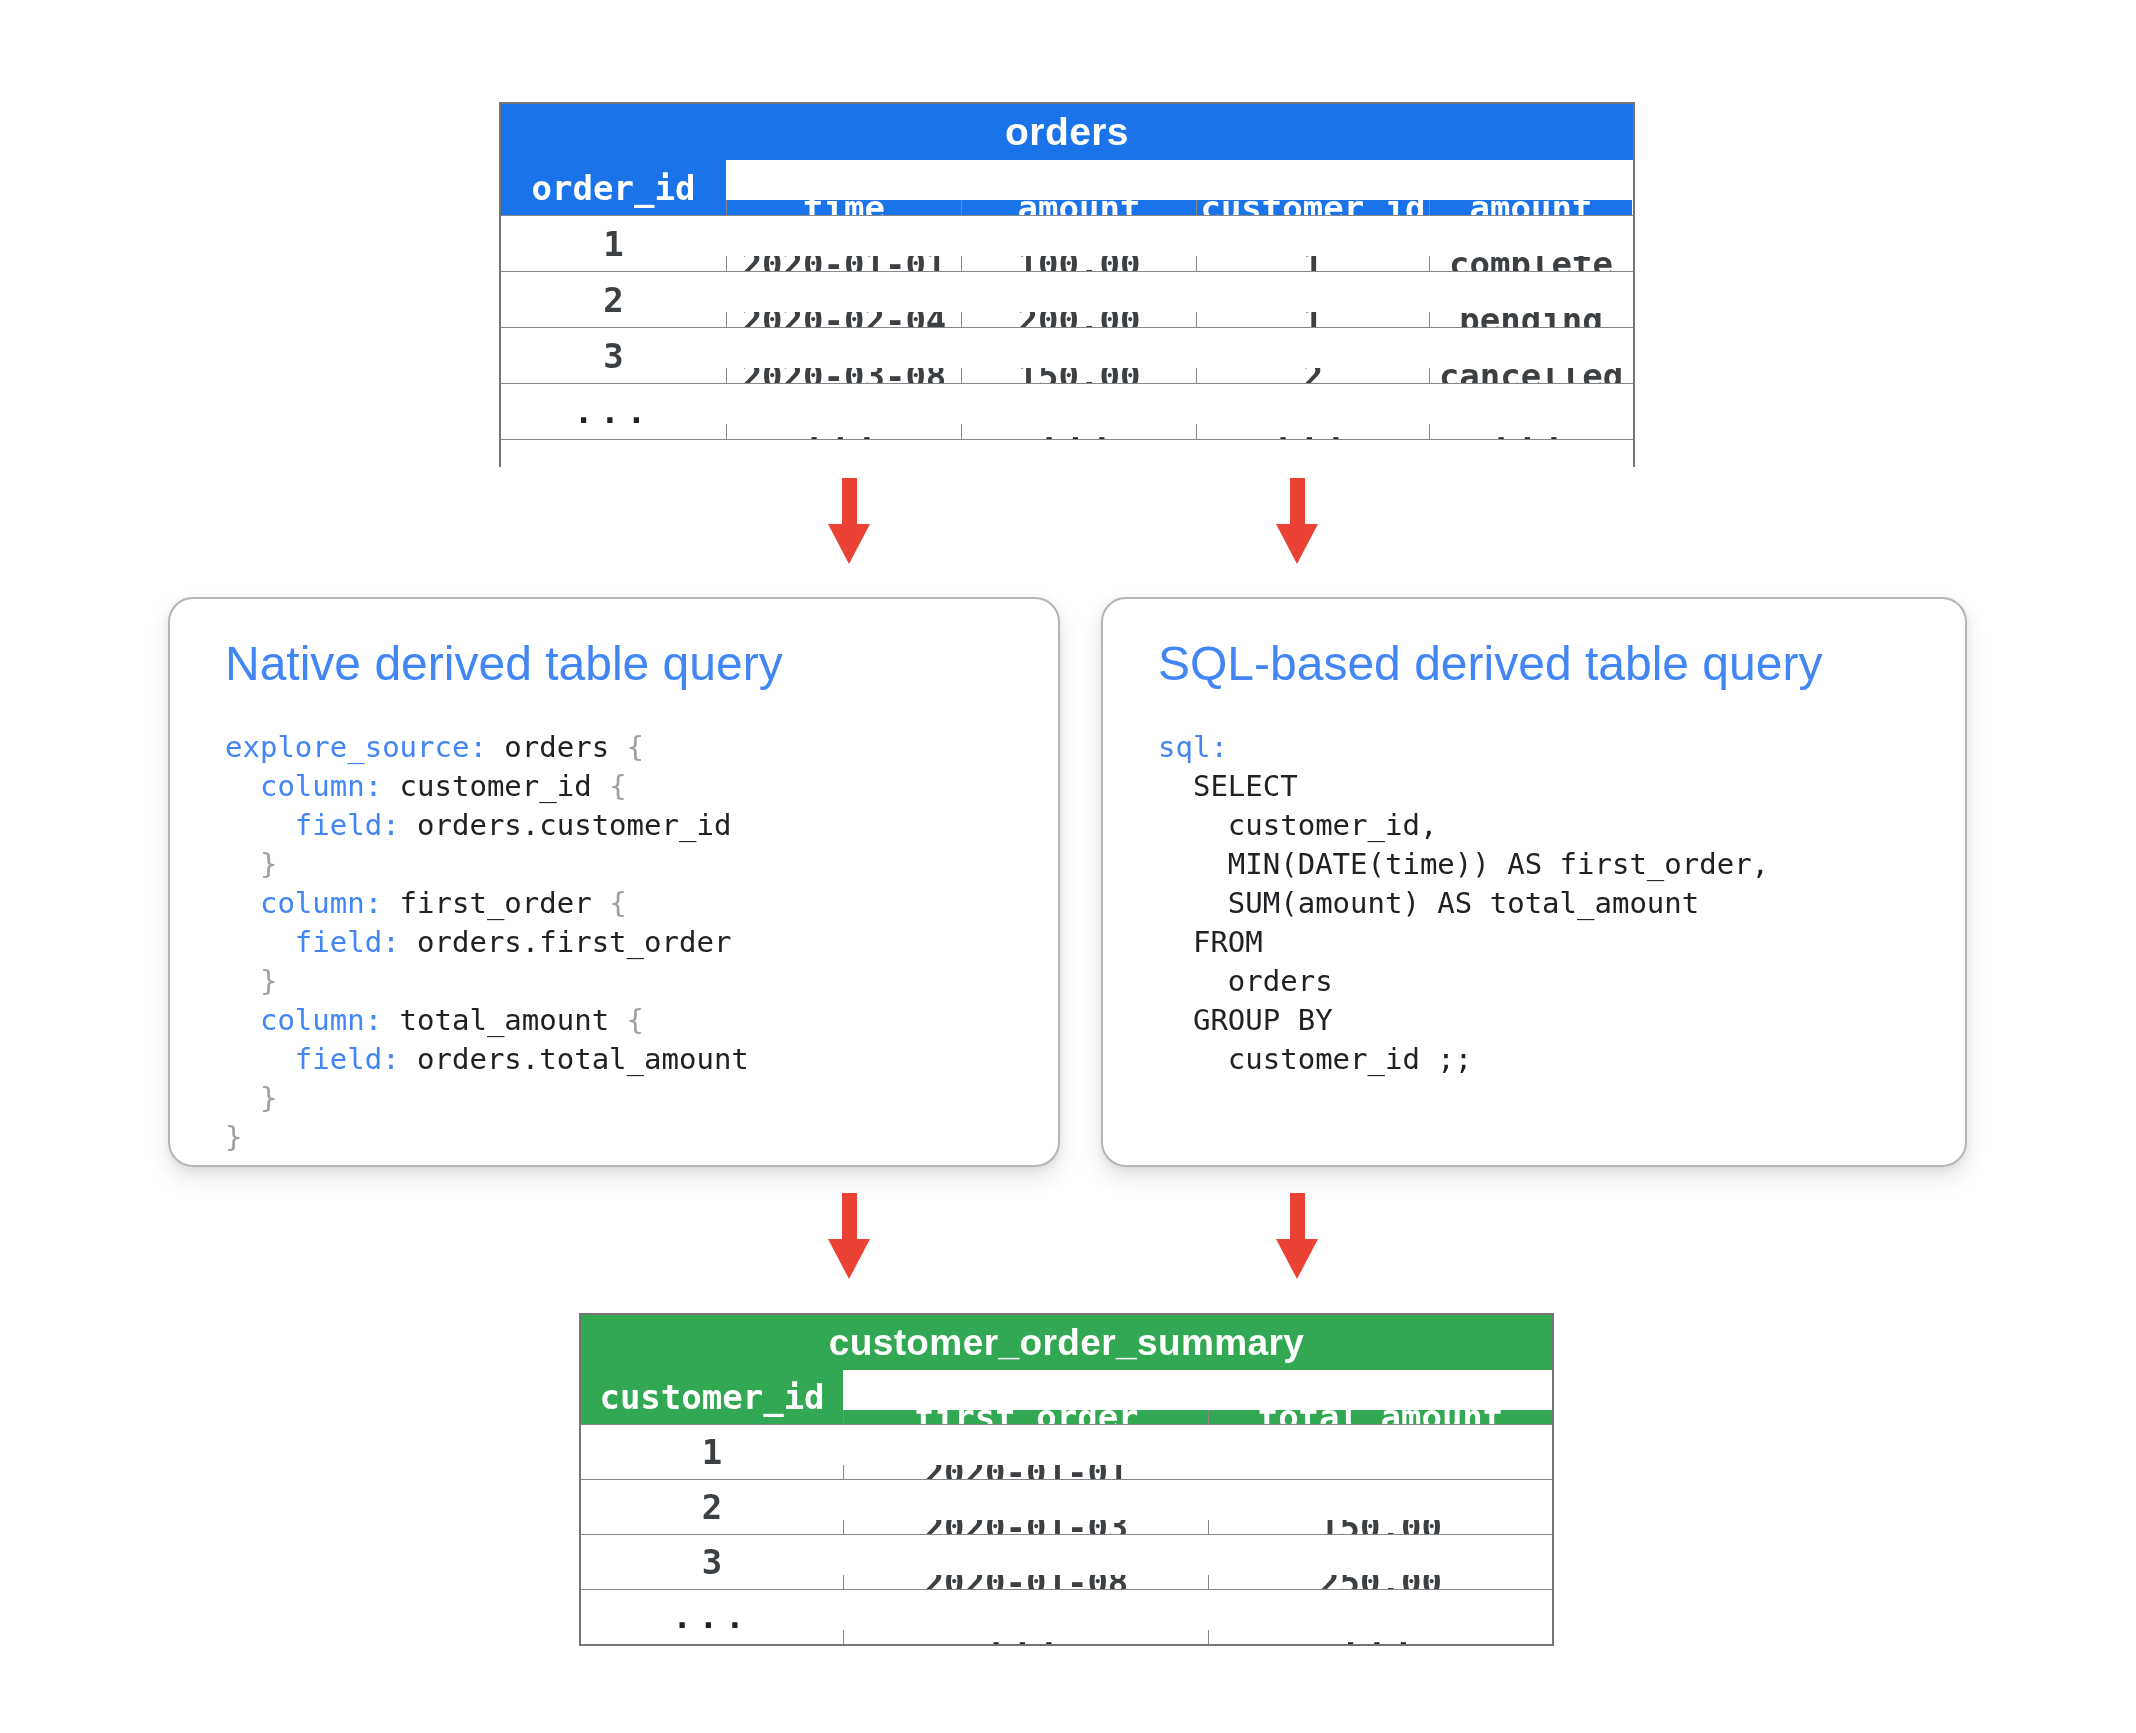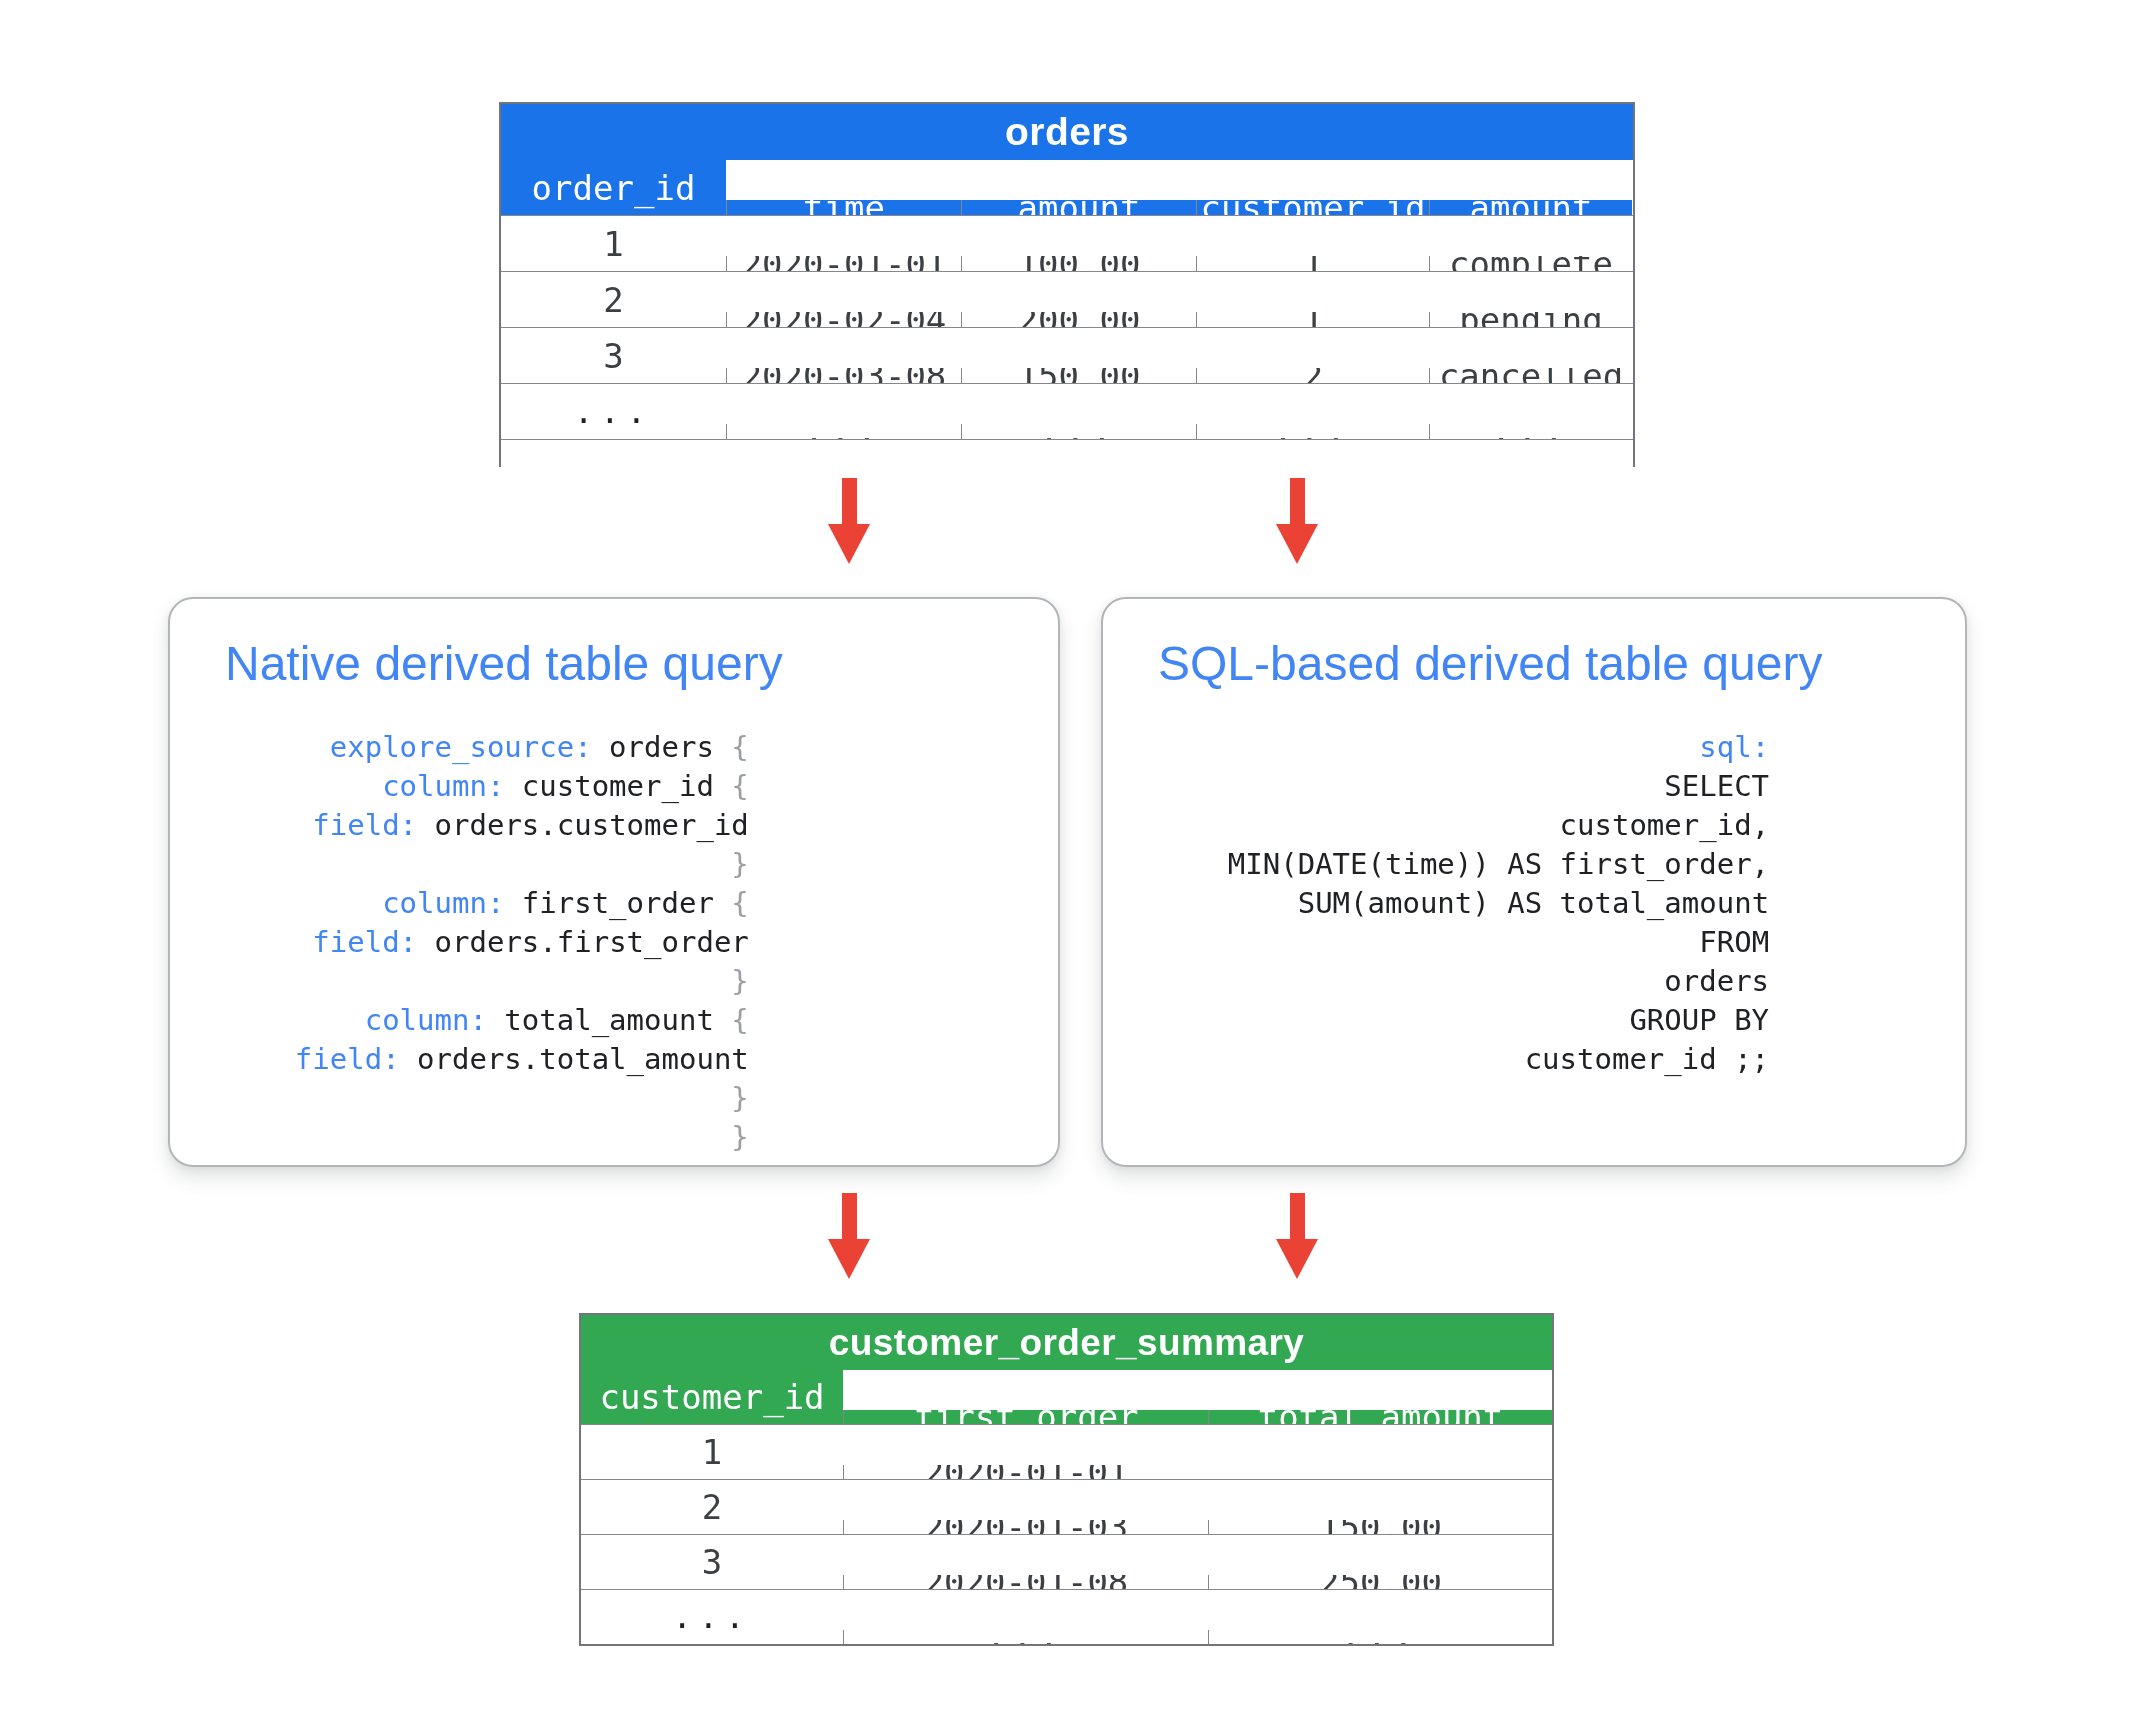--- a/index.html
+++ b/index.html
@@ -15,21 +15,21 @@
   .trow + .trow{border-top:1.8px solid #85878a;}
   .titlerow{display:flex;align-items:center;justify-content:center;}
   .titlerow.blue{background:#1a73e8;}
   .titlerow.green{background:#33a852;}
   .table-title{color:#ffffff;font-weight:bold;font-size:39px;letter-spacing:0.4px;}
   .summary .table-title{font-size:37px;}
   .headrow.blue .cell{background:#1a73e8;}
   .headrow.green .cell{background:#33a852;}
   .cell{display:flex;align-items:center;justify-content:center;
         font-family:"DejaVu Sans Mono",monospace;font-size:34px;color:#3c4043;
-        overflow:hidden;white-space:pre;}
+        overflow:hidden;white-space:pre;font-weight:bold;}
   .cell + .cell{border-left:1.8px solid #85878a;margin-top:40px;}
   .headrow .cell{color:#ffffff;}
   .orders .trow{height:55px;}
   .orders .titlerow{height:56px;}
   .summary .trow{height:54px;}
   .summary .titlerow{height:55px;}
   .ellipsis-row .cell{letter-spacing:7.1px;font-size:32px;color:#202124;}
   .clipped{height:27px !important;}
 
   
@@ -38,21 +38,21 @@
   .arrow .head{position:absolute;left:0;top:46px;width:0;height:0;
                border-left:21.4px solid transparent;border-right:21.4px solid transparent;
                border-top:40px solid #ea4335;}
 
   
   .qbox{position:absolute;background:#ffffff;border:2.7px solid #b3b6b9;border-radius:25px;
         box-shadow:0 10.7px 19.6px rgba(60,64,67,.14),0 1.8px 7.1px rgba(60,64,67,.08);}
   .qbox-title{position:absolute;left:55px;top:37px;font-size:48px;color:#4285f4;}
   .code{position:absolute;left:55px;top:129px;font-family:"DejaVu Sans Mono",monospace;
         font-size:29px;line-height:39px;color:#202124;}
-  .code-line{white-space:pre;text-align:right;}
+  .code-line{white-space:pre;}
   .code-line .k{color:#4285f4;}
   .code-line .p{color:#202124;}
   .code-line .b{color:#9aa0a6;}
 </style>
 </head>
 <body>
 
 <div id="stage">
 
   <div class="dtable orders clippedBottom" style="left:499px;top:102px;width:1132px;">

